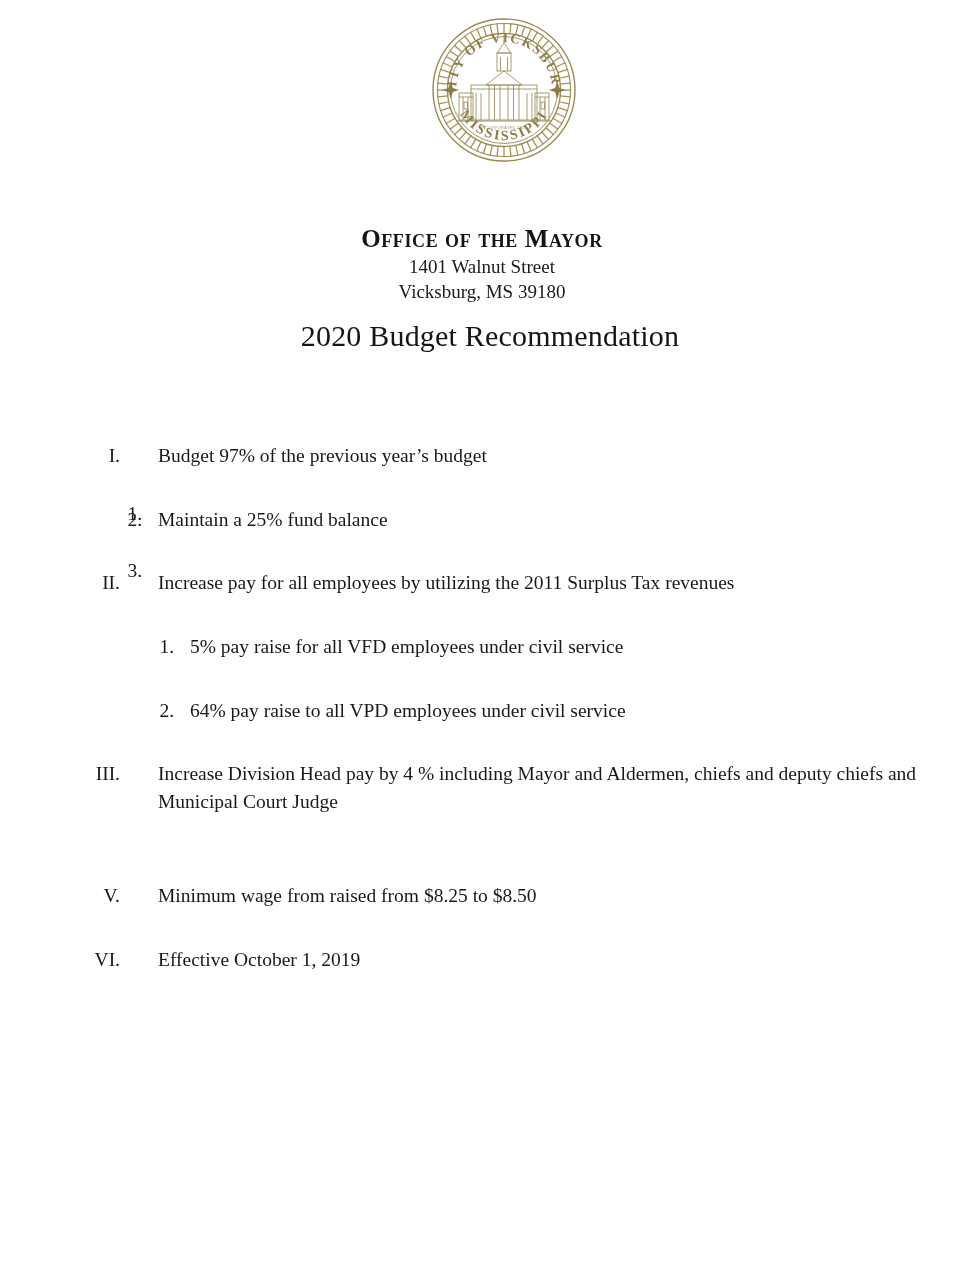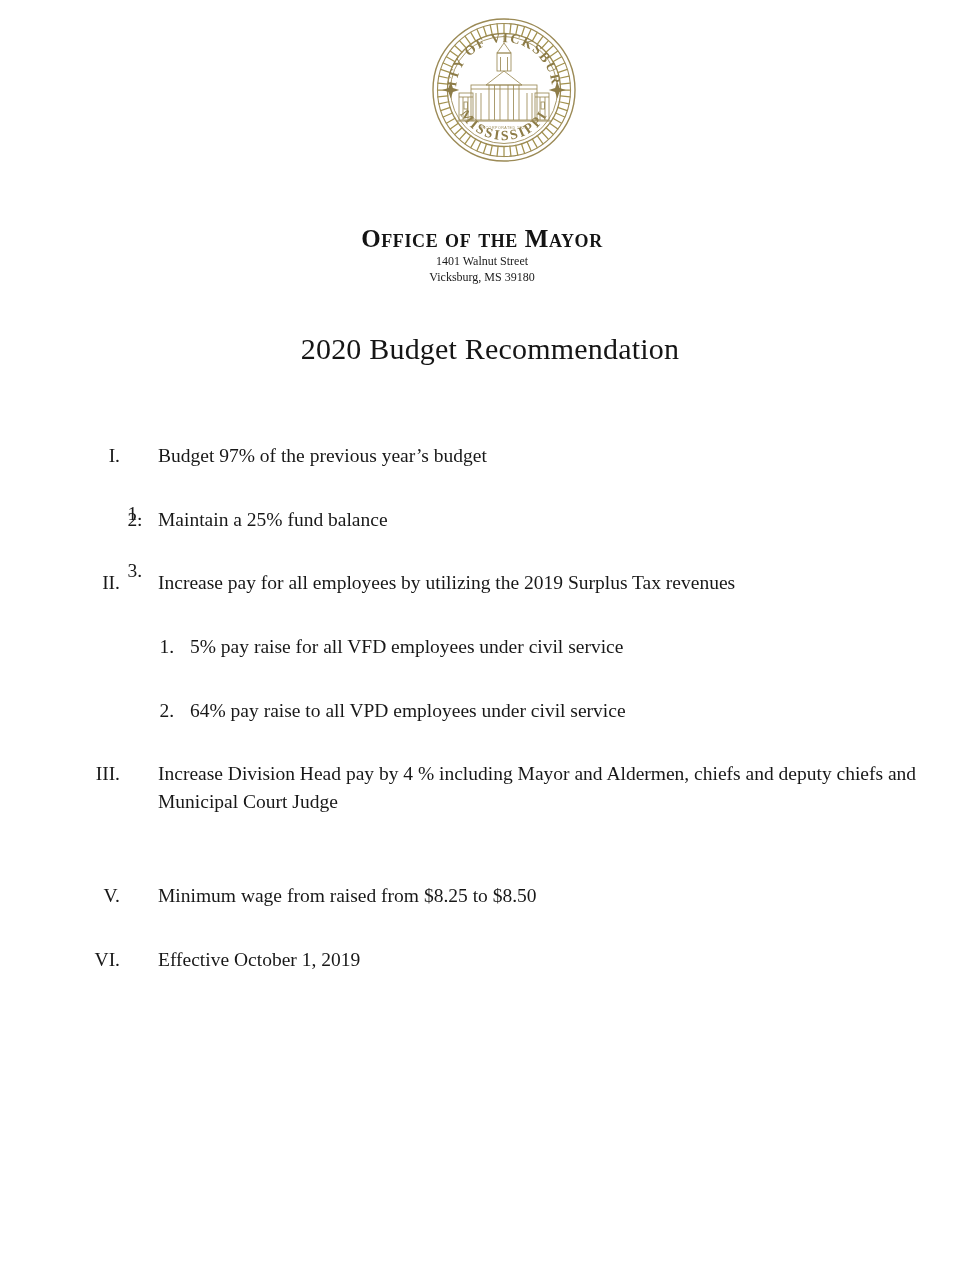--- a/index.html
+++ b/index.html
@@ -45,32 +45,32 @@
   .office-title {
     font-family: "Liberation Serif", "DejaVu Serif", serif;
     font-weight: bold;
     font-size: 25px;
     letter-spacing: 0.6px;
     font-variant: small-caps;
     color: #141414;
     line-height: 1.05;
   }
   .addr-line {
-    font-size: 12px;
+    font-size: 19px;
     line-height: 1.32;
     color: #1a1a1a;
     margin-top: 2px;
   }
   .addr-line.second { margin-top: 0px; }
 
   
   .doc-title {
     position: absolute;
     left: 0;
-    top: 331px;
+    top: 318px;
     width: 980px;
     text-align: center;
     font-size: 30px;
     line-height: 1.2;
     color: #151515;
     letter-spacing: 0.2px;
   }
 
   
   .body-list {
@@ -297,21 +297,21 @@
       </div>
       <div class="item level-num-a gap-sm">
         <span class="marker">2.</span>
         <span class="text">Maintain a 25% fund balance</span>
       </div>
       <div class="item level-num-a gap-sm">
         <span class="marker">3.</span>
       </div>
       <div class="item level-roman gap-md">
         <span class="marker">II.</span>
-        <span class="text">Increase pay for all employees by utilizing the 2019 Surplus Tax revenues</span>
+        <span class="text">Increase pay for all employees by utilizing the 2011 Surplus Tax revenues</span>
       </div>
       <div class="item level-num-b gap-md">
         <span class="marker">1.</span>
         <span class="text">5% pay raise for all VFD employees under civil service</span>
       </div>
       <div class="item level-num-b gap-sm">
         <span class="marker">2.</span>
         <span class="text">64% pay raise to all VPD employees under civil service</span>
       </div>
       <div class="item level-roman gap-lg">

